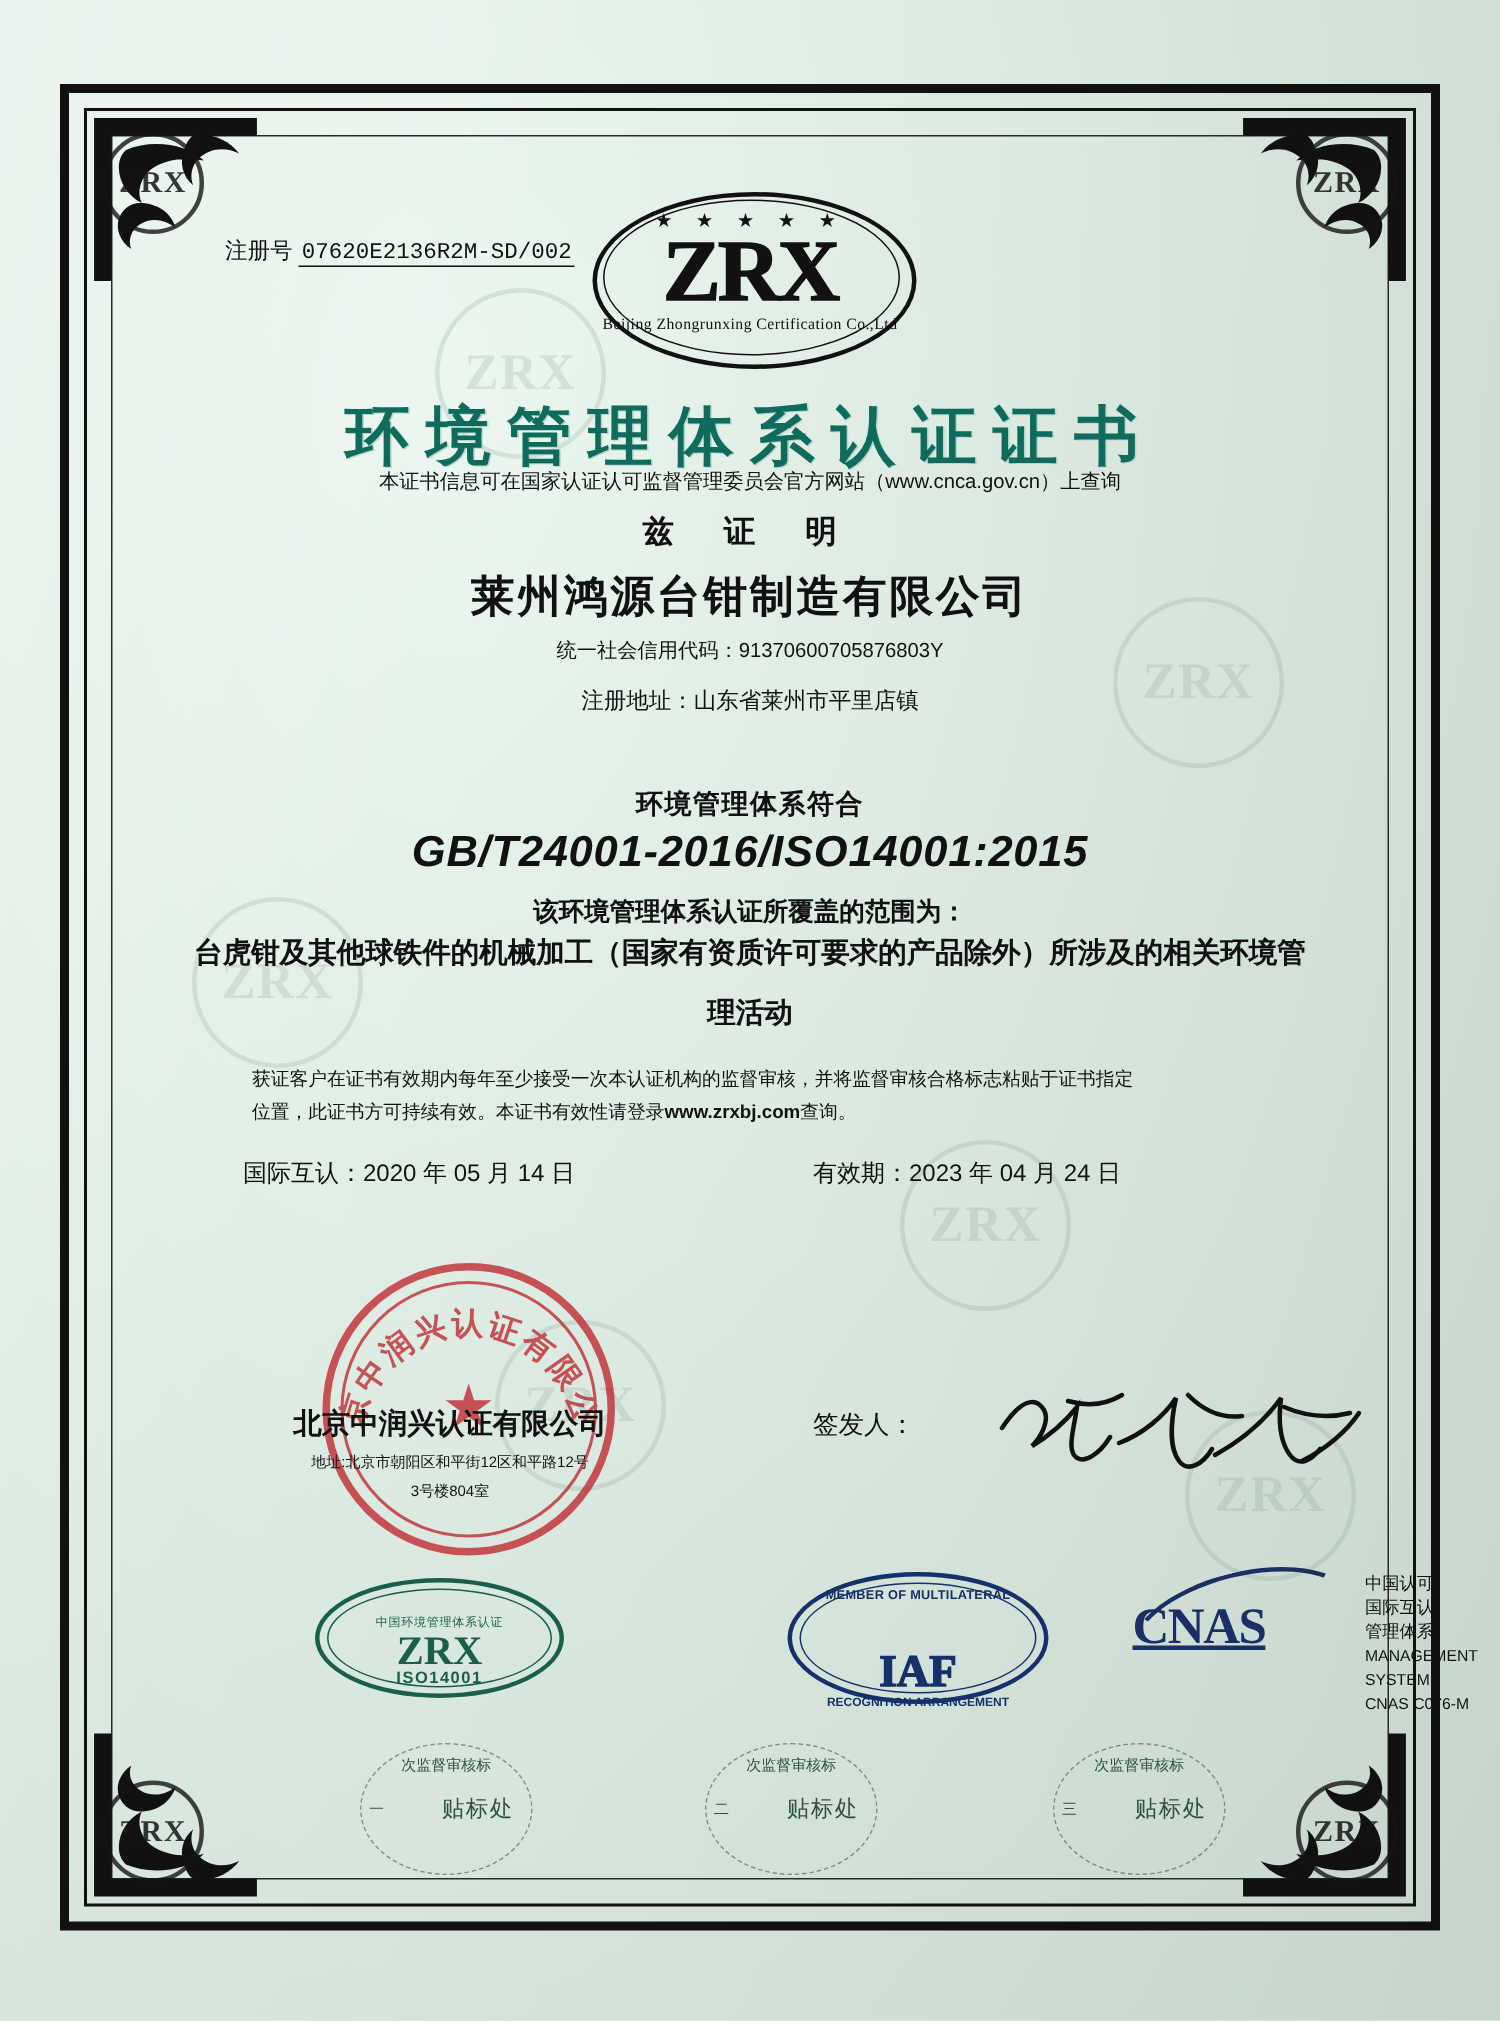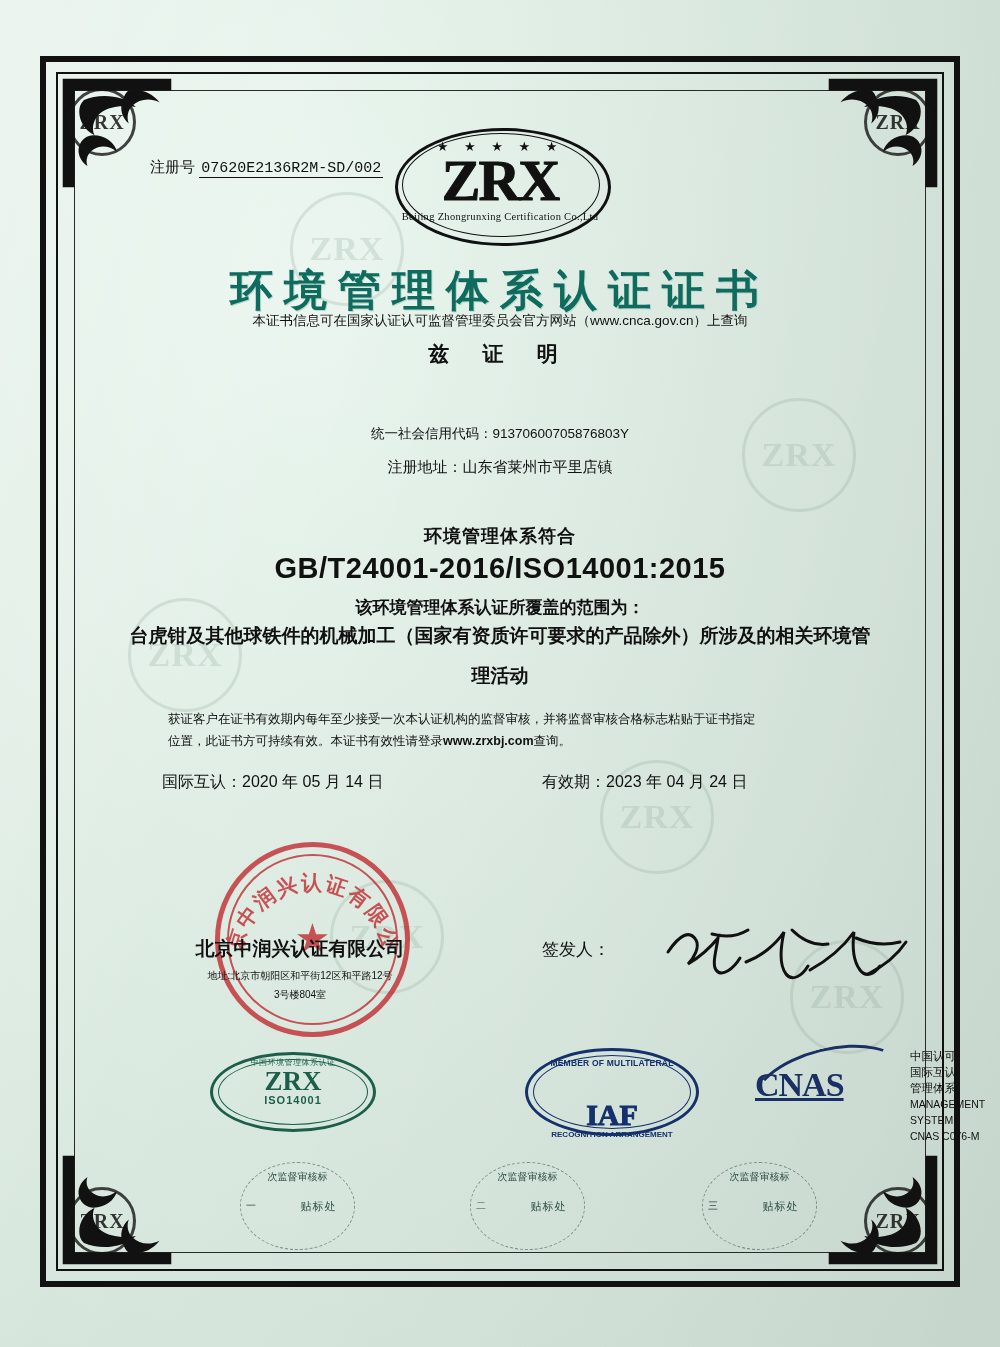--- a/index.html
+++ b/index.html
@@ -126,20 +126,21 @@
     font-size:15px;color:#111;
   }
   .conform{
     position:absolute;left:0;right:0;top:424px;text-align:center;
     font-size:18px;font-weight:bold;color:#111;letter-spacing:1px;
   }
   .standard{
     position:absolute;left:0;right:0;top:452px;text-align:center;
     font-size:29px;font-weight:bold;color:#111;letter-spacing:.5px;
     font-family:"Liberation Sans", sans-serif;
+    font-style:italic;
   }
   .scope-label{
     position:absolute;left:0;right:0;top:496px;text-align:center;
     font-size:17px;font-weight:bold;color:#111;
   }
   .scope-text{
     position:absolute;left:30px;right:30px;top:516px;text-align:center;
     font-size:19px;font-weight:bold;color:#111;line-height:40px;
   }
   .fineprint{
@@ -196,21 +197,21 @@
   
   .acc{
     position:absolute;left:120px;top:948px;right:40px;height:100px;
   }
   .zrx-oval{
     position:absolute;left:0;top:4px;width:160px;height:74px;
     border:3px solid #1b5e4a;border-radius:50%;text-align:center;
     color:#1b5e4a;
   }
   .zrx-oval .o2{position:absolute;left:5px;top:4px;right:5px;bottom:4px;border:1px solid #1b5e4a;border-radius:50%;}
-  .zrx-oval .t{font-size:8px;margin-top:2px;letter-spacing:.5px;}
+  .zrx-oval .t{font-size:8px;margin-top:21px;letter-spacing:.5px;}
   .zrx-oval .b{font-family:"Liberation Serif", serif;font-weight:bold;font-size:27px;line-height:26px;}
   .zrx-oval .c{font-size:11px;font-weight:bold;letter-spacing:1px;}
 
   .iaf{
     position:absolute;left:315px;top:0;width:168px;height:82px;
     border:3px solid #15306b;border-radius:50%;text-align:center;color:#15306b;
   }
   .iaf .o2{position:absolute;left:5px;top:4px;right:5px;bottom:4px;border:1px solid #15306b;border-radius:50%;}
   .iaf .t{font-size:8.5px;margin-top:7px;font-weight:bold;letter-spacing:.2px;}
   .iaf .b{font-family:"Liberation Serif", serif;font-weight:bold;font-size:30px;line-height:30px;margin-top:32px;-webkit-text-stroke:1px #15306b;}
@@ -237,21 +238,21 @@
   
   .stickers{position:absolute;left:150px;top:1062px;right:60px;height:110px;}
   .sticker{
     position:absolute;width:115px;height:88px;color:#2f4f45;
   }
   .sticker .ring{
     position:absolute;inset:0;border:1px dashed rgba(47,79,69,.55);border-radius:50%;
   }
   .sticker .txt{
     position:absolute;left:50%;top:50%;transform:translate(-50%,-50%);
-    font-size:11px;letter-spacing:1px;white-space:nowrap;padding-left:42px;
+    font-size:15px;letter-spacing:1px;white-space:nowrap;padding-left:42px;
   }
   .sticker .top{position:absolute;left:50%;top:8px;transform:translateX(-50%);font-size:10px;white-space:nowrap;}
   .sticker .left{position:absolute;left:6px;top:50%;transform:translateY(-50%);font-size:10px;}
   .s1{left:0;} .s2{left:230px;} .s3{left:462px;}
 </style>
 </head>
 <body>
 
 <div class="page">
   <div class="paper-shade"></div>
@@ -328,20 +329,21 @@
       <div class="oval"></div>
       <div class="oval2"></div>
       <div class="stars" style="padding-top:12px;">★ ★ ★ ★ ★</div>
       <div class="zrx">ZRX</div>
       <div class="sub">Beijing Zhongrunxing Certification Co.,Ltd</div>
     </div>
 
     <h1 class="title">环境管理体系认证证书</h1>
     <div class="notice">本证书信息可在国家认证认可监督管理委员会官方网站（www.cnca.gov.cn）上查询</div>
     <div class="zizhengming">兹 证 明</div>
+    <div class="company">莱州鸿源台钳制造有限公司</div>
     <div class="credit">统一社会信用代码：91370600705876803Y</div>
     <div class="addr1">注册地址：山东省莱州市平里店镇</div>
 
     <div class="conform">环境管理体系符合</div>
     <div class="standard">GB/T24001-2016/ISO14001:2015</div>
     <div class="scope-label">该环境管理体系认证所覆盖的范围为：</div>
     <div class="scope-text">
       <div>台虎钳及其他球铁件的机械加工（国家有资质许可要求的产品除外）所涉及的相关环境管</div>
       <div style="text-align:center">理活动</div>
     </div>

